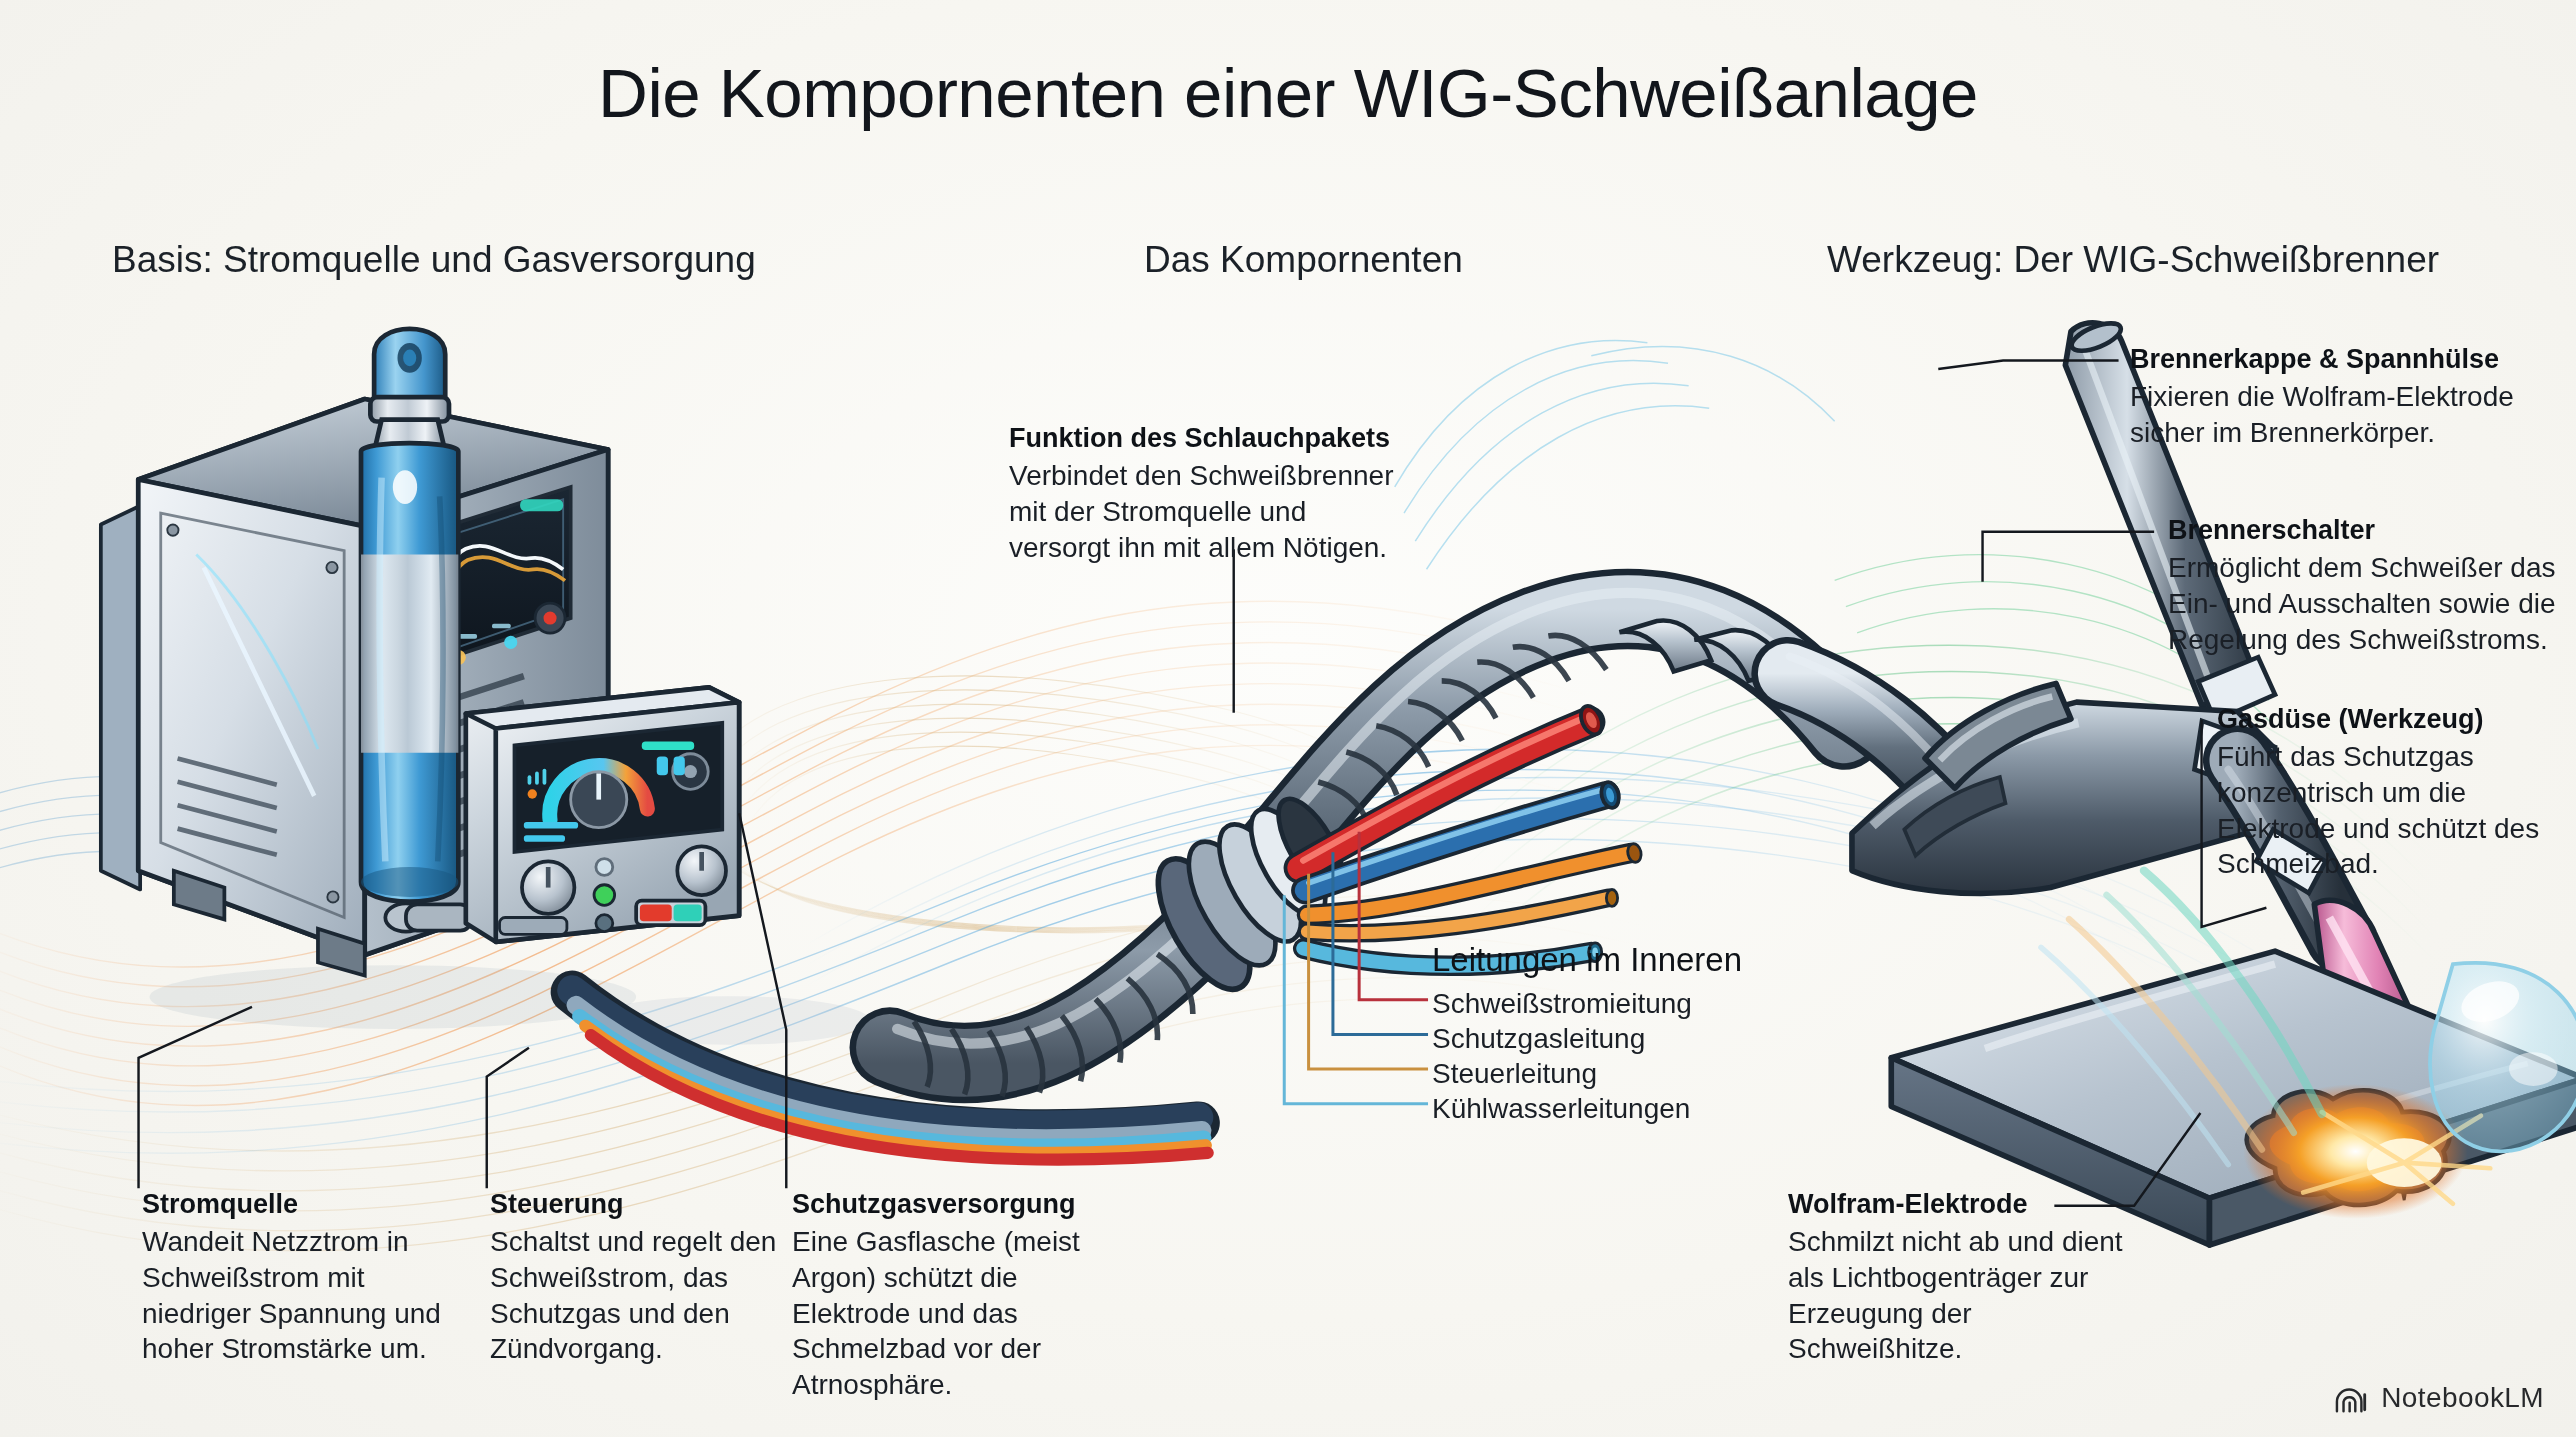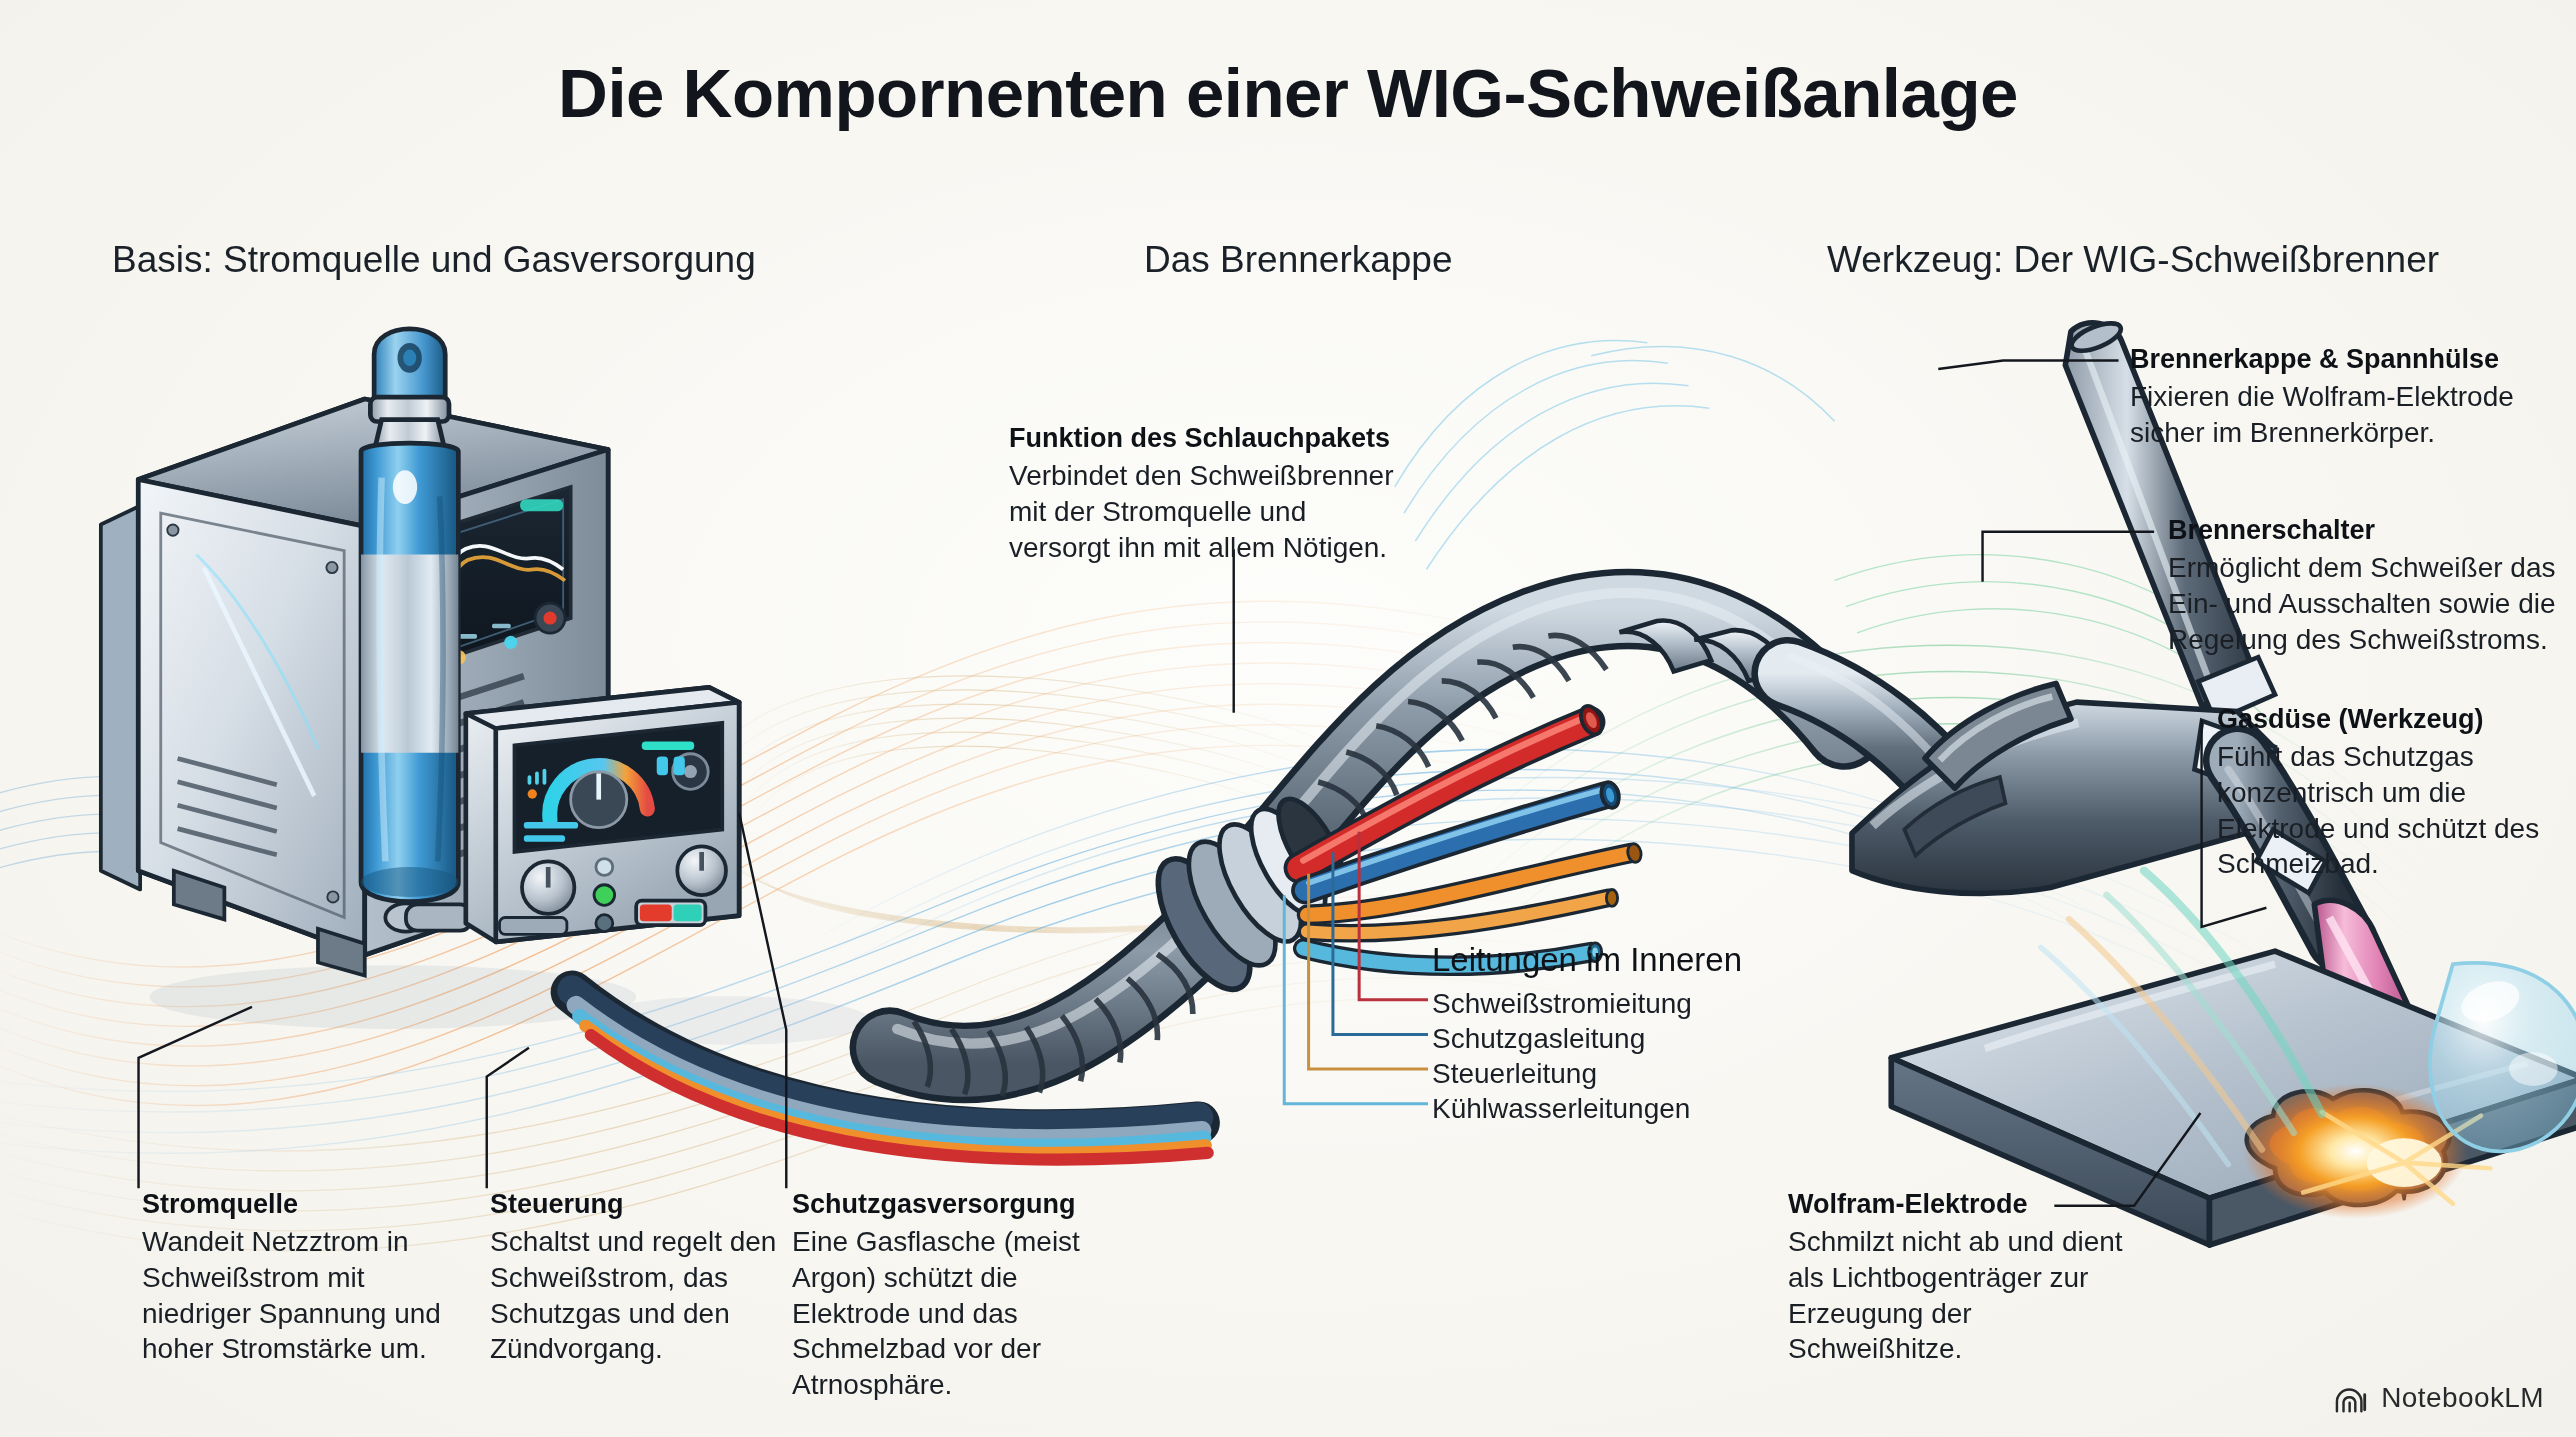--- a/index.html
+++ b/index.html
@@ -12,21 +12,21 @@
     position:relative;
   }
   #stage{position:relative;width:2576px;height:1438px;overflow:hidden;background:
      radial-gradient(ellipse at 50% 45%, #fdfdfb 0%, #f7f6f1 60%, #f2f1ec 100%);}
 
   .abs{position:absolute;}
 
   
   #title{
     left:0;top:54px;width:2576px;text-align:center;
-    font-size:69px;font-weight:700;color:#12161c;
+    font-size:69px;font-weight:400;color:#12161c;
     letter-spacing:-0.5px;
   }
   .section-head{
     font-size:37px;font-weight:400;color:#1b2128;white-space:nowrap;
   }
   #sec-basis{left:112px;top:239px;}
   #sec-hose{left:1144px;top:239px;}
   #sec-torch{left:1827px;top:239px;}
 
   .callout{position:absolute;}
@@ -151,21 +151,21 @@
       <path d="M-40,880 C120,820 260,856 360,920"></path>
       <path d="M-40,900 C120,840 260,876 360,940"></path>
       <path d="M-40,920 C120,860 260,896 360,960"></path>
       <path d="M-40,940 C120,880 260,916 360,980"></path>
     </g>
   </svg>
 
   <div class="abs" id="title">Die Kompornenten einer WIG-Schweißanlage</div>
 
   <div class="abs section-head" id="sec-basis">Basis: Stromquelle und Gasversorgung</div>
-  <div class="abs section-head" id="sec-hose">Das Brennerkappe</div>
+  <div class="abs section-head" id="sec-hose">Das Kompornenten</div>
   <div class="abs section-head" id="sec-torch">Werkzeug: Der WIG-Schweißbrenner</div>
 
   <svg class="abs" style="left:84px;top:309px;" width="992" height="824" viewBox="0 0 1060 880">
     <defs>
       <linearGradient id="psBody" x1="0" y1="0" x2="1" y2="1">
         <stop offset="0%" stop-color="#e9eef3"></stop>
         <stop offset="30%" stop-color="#cfd8e0"></stop>
         <stop offset="62%" stop-color="#aab7c3"></stop>
         <stop offset="100%" stop-color="#8d9ba9"></stop>
       </linearGradient>

